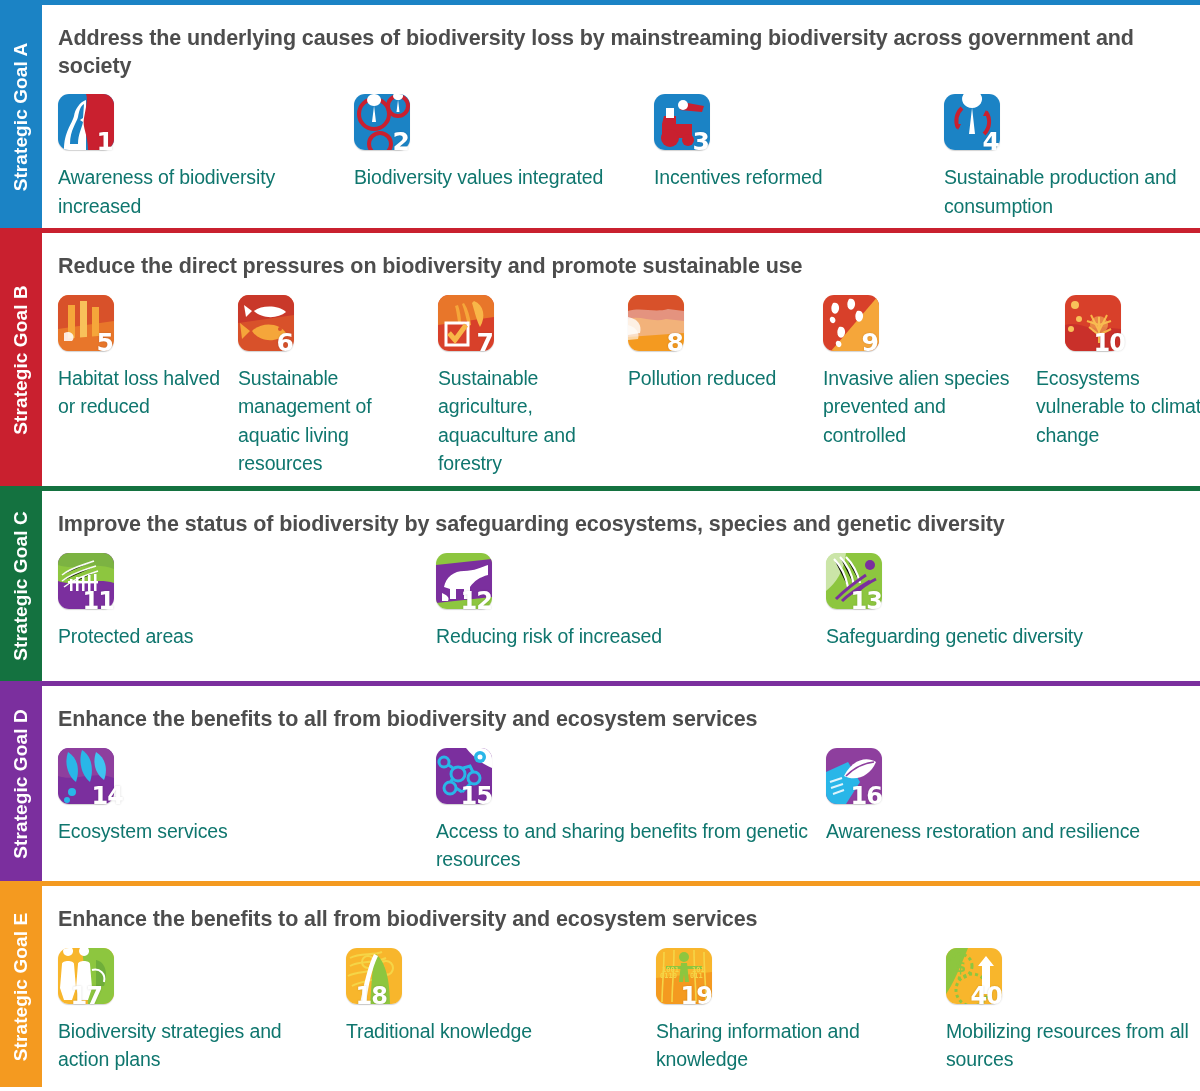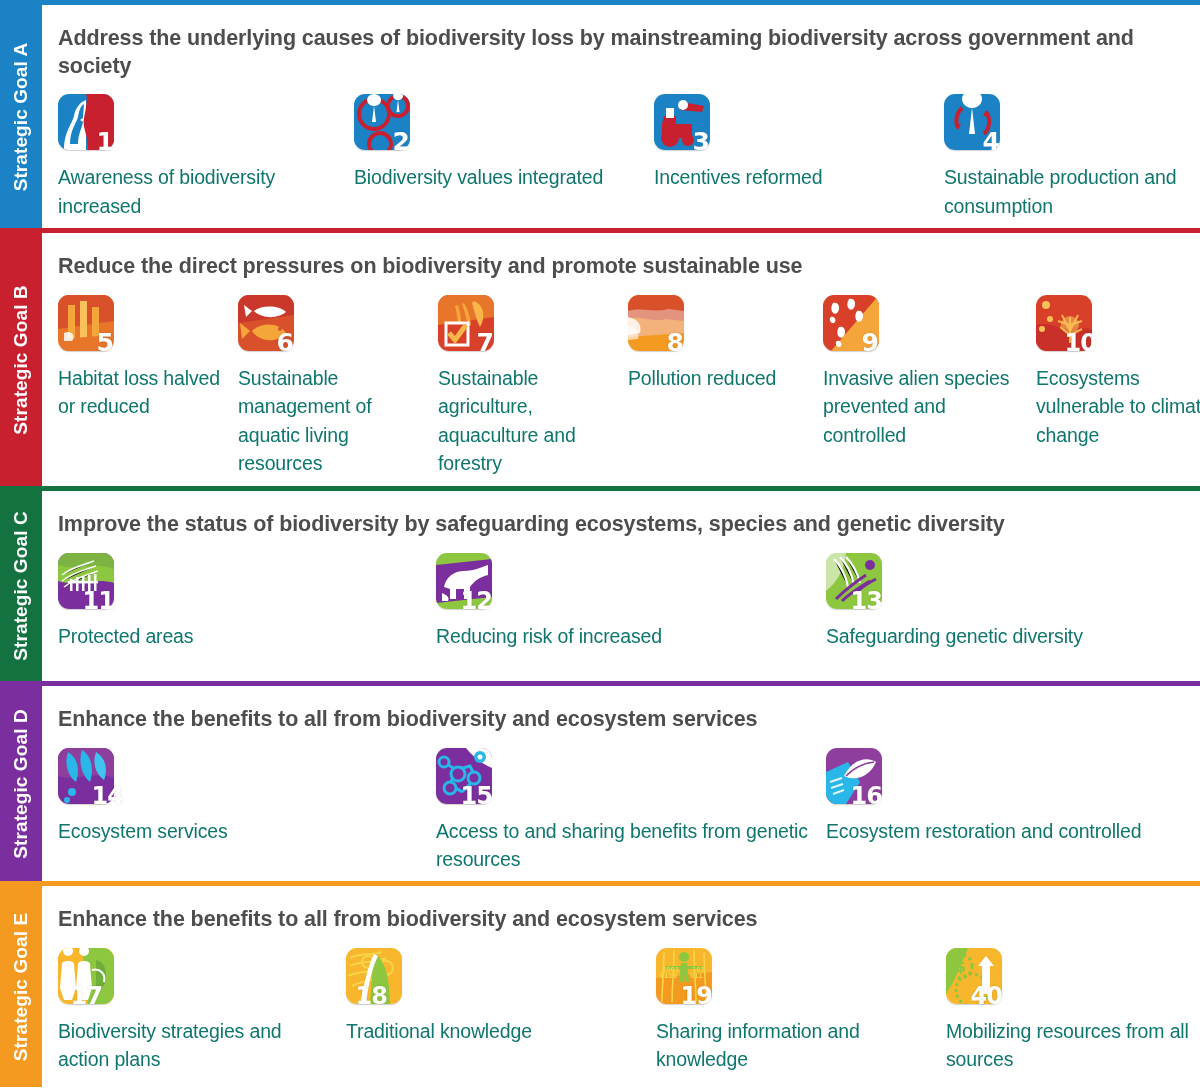--- a/index.html
+++ b/index.html
@@ -247,21 +247,21 @@
     <path d="M34 16 C40 14 42 22 38 26 C34 29 30 22 34 16 Z" fill="#ffffff"></path>
     <path d="M16 32 C22 30 24 38 20 42 C16 45 12 38 16 32 Z" fill="#ffffff"></path>
     <path d="M14 46 C18 45 20 50 17 52 C14 53 11 48 14 46 Z" fill="#ffffff"></path>
                 </svg>
               </div>
               <span class="target-num" style="bottom: 2px;">9</span>
             </div>
             <div class="target-label">Invasive alien species prevented and controlled</div>
           </div>
           <div class="target" style="left: 978px; width: 180px;">
-            <div style="position: relative; width: 60px; height: 62px;">
+            <div style="position: relative; width: 60px; height: 62px; margin-left: 29px;">
               <div class="target-icon">
                 <svg viewBox="0 0 56 56" xmlns="http://www.w3.org/2000/svg">
     <rect width="56" height="56" fill="#d8402a"></rect>
     <path d="M0 30 C14 26 24 36 36 32 L56 34 L56 56 L0 56 Z" fill="#c9302a"></path>
     <circle cx="10" cy="10" r="4" fill="#f8c15a"></circle>
     <circle cx="14" cy="24" r="3" fill="#f8c15a"></circle>
     <circle cx="6" cy="34" r="3" fill="#f8c15a"></circle>
     <g stroke="#f8b648" stroke-width="2">
       <path d="M34 48 L34 22"></path>
                     <path d="M34 36 L26 20"></path>
@@ -412,21 +412,21 @@
     <path d="M20 28 C28 20 38 15 48 14" stroke="#8e3f9e" stroke-width="1.6" fill="none"></path>
     <g stroke="#ffffff" stroke-width="2" opacity="0.85">
       <path d="M4 34 L16 30"></path>
                     <path d="M5 40 L17 36"></path>
                     <path d="M7 46 L18 42"></path>
     </g>
                 </svg>
               </div>
               <span class="target-num two-digit" style="bottom: 2px;">16</span>
             </div>
-            <div class="target-label">Ecosystem restoration and controlled</div>
+            <div class="target-label">Awareness restoration and resilience</div>
           </div>
         </div>
       </div>
     </div>
     <div class="goal-rule" style="background: rgb(244, 154, 32);"></div>
     <div class="goal-section" style="height: 201px;">
       <div class="goal-spine" style="background: rgb(244, 154, 32);">
         <span class="goal-spine-label">Strategic Goal E</span>
       </div>
       <div class="goal-body">

